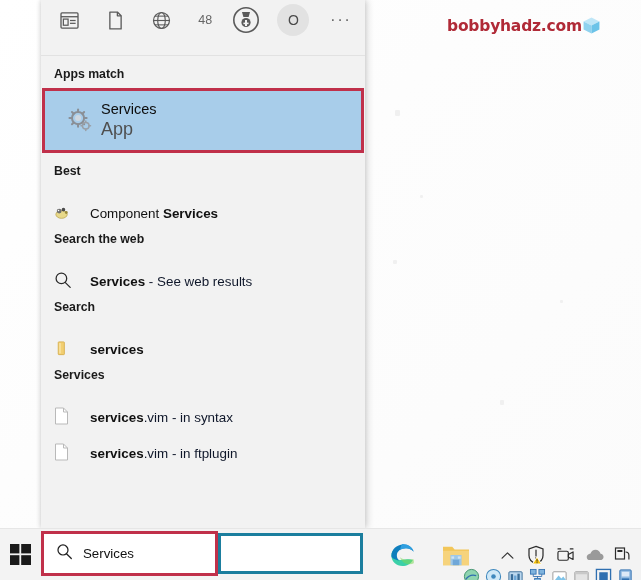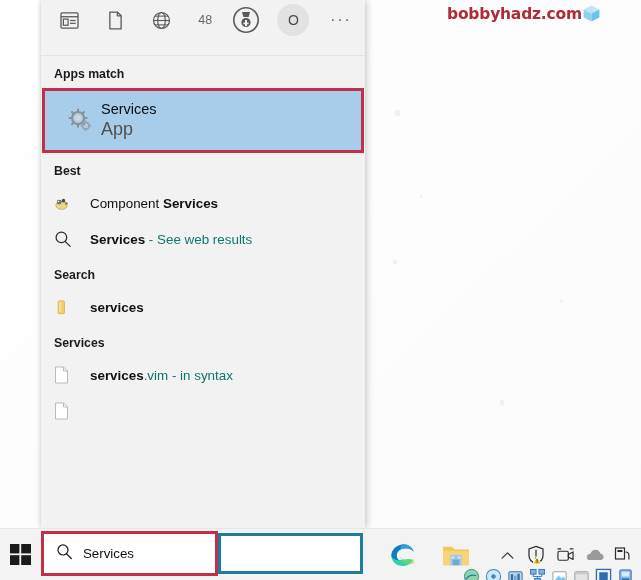--- a/index.html
+++ b/index.html
@@ -18,21 +18,21 @@
   
   #desktop {
     position: absolute;
     inset: 0;
     background: linear-gradient(135deg, #ffffff 0%, #fdfdfd 40%, #fbfbfb 100%);
   }
 
   
   #watermark {
     position: absolute;
-    top: 4px;
+    top: 16px;
     left: 447px;
     display: flex;
     align-items: center;
   }
   #watermark .wm-text {
     font-family: "DejaVu Sans", sans-serif;
     font-size: 15.5px;
     font-weight: 700;
     color: #b02a37;
     letter-spacing: -0.2px;
@@ -112,41 +112,41 @@
   }
   .section-header {
     font-size: 12.3px;
     font-weight: 700;
     color: #1b1b1b;
     padding: 11px 0 7px 13px;
     font-family: "Liberation Sans", sans-serif;
   }
   .result-row {
     display: flex;
-    align-items: center;
+    align-items: flex-end;
     height: 36px;
     padding-left: 13px;
     box-sizing: border-box;
     gap: 0;
   }
   .result-row .ricon {
     width: 36px;
     min-width: 36px;
     display: flex;
     align-items: center;
     justify-content: flex-start;
   }
   .result-row .rtext {
     font-size: 13.4px;
     color: #111;
     font-family: "Liberation Sans", sans-serif;
     white-space: nowrap;
   }
   .rtext .bold { font-weight: 700; }
-  .rtext .sub { color: #0f766e; font-weight: 400; }
+  .rtext .sub { color: #0f172a; font-weight: 400; }
 
   
   #best-match-row {
     position: relative;
     margin: 0 1px 0 1px;
     height: 65px;
     background: #a8cdea;
     border: 3px solid #c0304a;
     box-sizing: border-box;
     display: flex;
@@ -395,20 +395,21 @@
           <circle cx="10" cy="6" r="1.9" fill="#4a4a4a"></circle>
           <circle cx="13" cy="9" r="1.5" fill="#9a8a3a"></circle>
           <circle cx="4.8" cy="7.0" r="0.8" fill="#fff"></circle>
         </svg>
       </div>
       <div class="rtext">
         <span>Component </span><span class="bold">Services</span><span class="sub"></span>
       </div>
     </div>
 
+    <div class="section-header">Search the web</div>
     <div class="result-row">
       <div class="ricon">
         <svg width="18" height="18" viewBox="0 0 18 18">
           <circle cx="7.4" cy="7.4" r="5.3" fill="none" stroke="#2a2a2a" stroke-width="1.25"></circle>
           <line x1="11.4" y1="11.6" x2="16.2" y2="16.4" stroke="#2a2a2a" stroke-width="1.25" stroke-linecap="round"></line>
         </svg>
       </div>
       <div class="rtext">
         <span></span><span class="bold">Services</span><span class="sub"> - See web results</span>
       </div>
@@ -438,20 +439,23 @@
       <div class="rtext">
         <span></span><span class="bold">services</span><span class="sub">.vim - in syntax</span>
       </div>
     </div>
     <div class="result-row">
       <div class="ricon">
         <svg width="15" height="18" viewBox="0 0 15 18">
           <path d="M1.5 1 h8 l4 4 v12 h-12 z" fill="#ffffff" stroke="#b9b9b9" stroke-width="1"></path>
           <path d="M9.5 1 v4 h4" fill="none" stroke="#b9b9b9" stroke-width="1"></path>
         </svg>
+      </div>
+      <div class="rtext">
+        <span></span><span class="bold">services</span><span class="sub">.vim - in ftplugin</span>
       </div>
     </div>
 
   </div>
 </div>
 
 <div id="taskbar">
 
   <div id="start-button">
     <svg width="21" height="21" viewBox="0 0 21 21">

